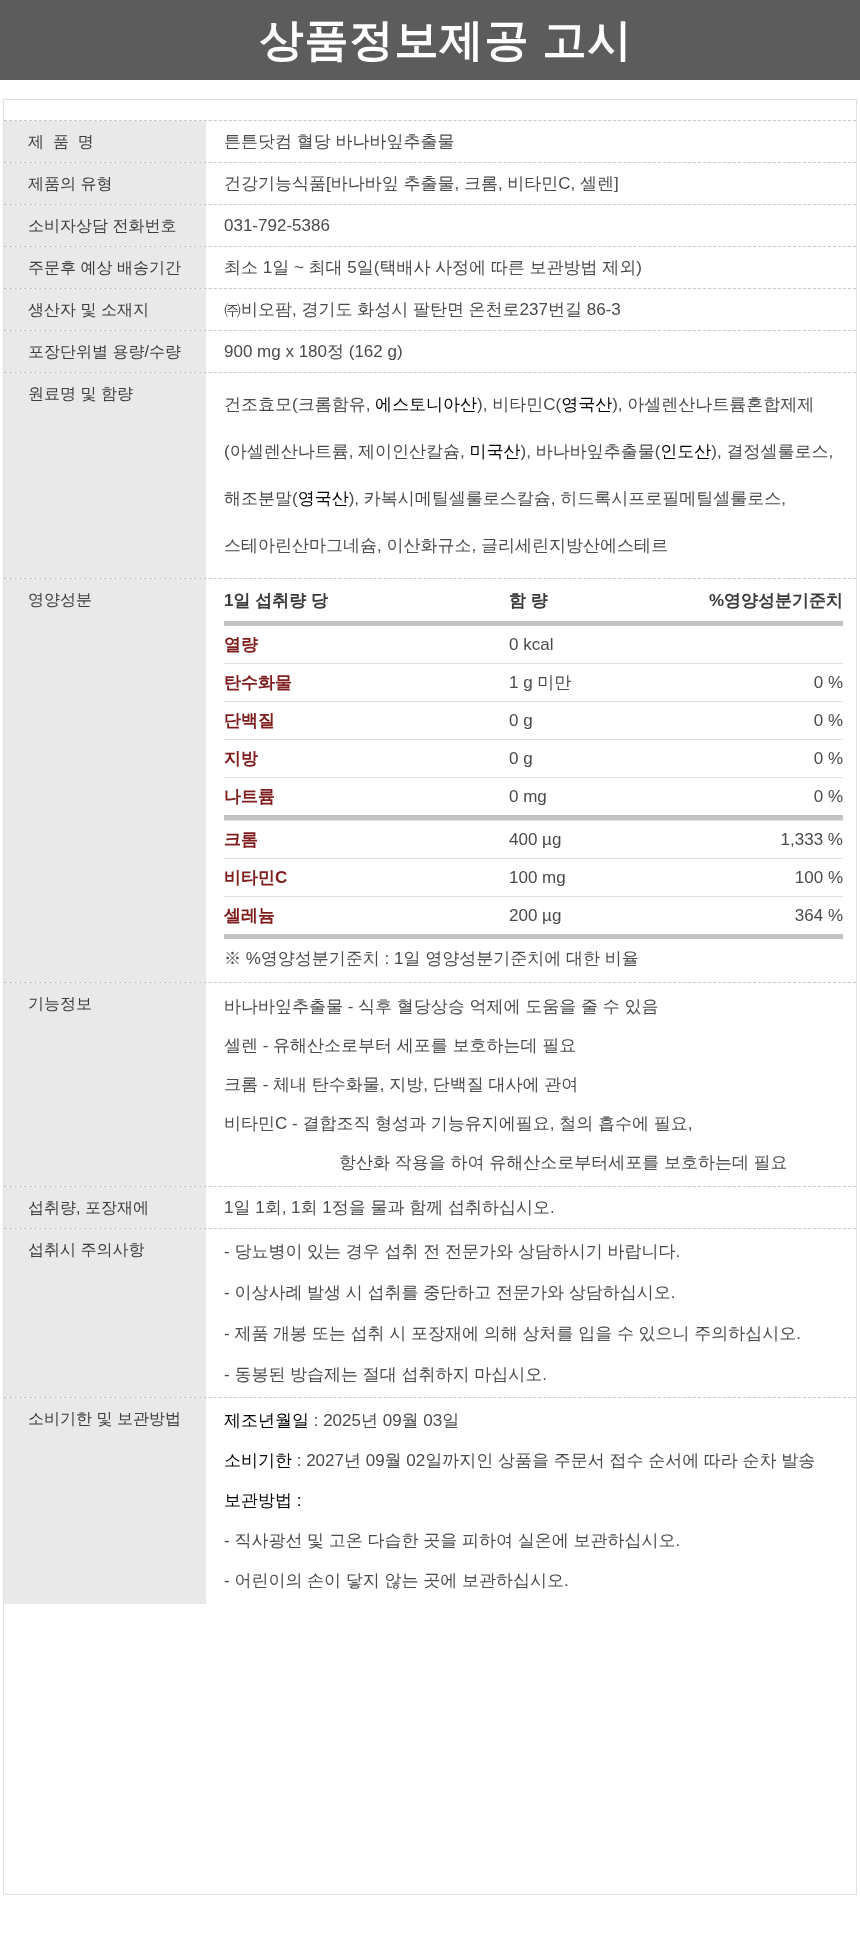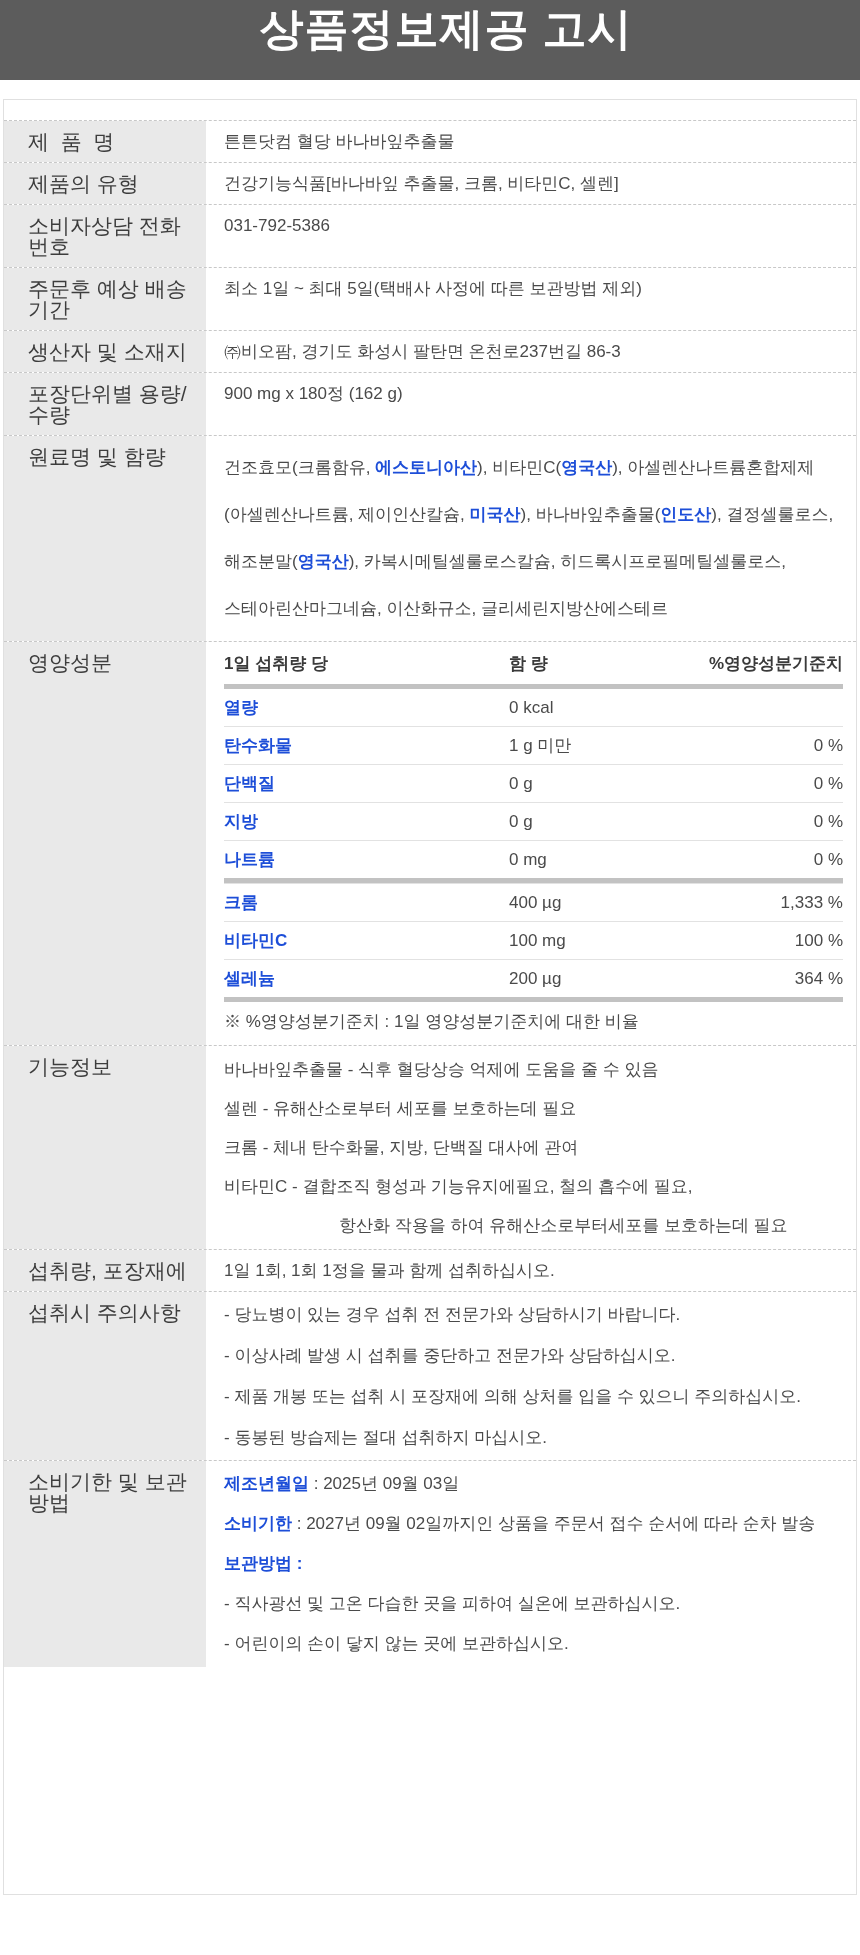--- a/index.html
+++ b/index.html
@@ -5,63 +5,63 @@
   html,body { margin:0; padding:0; }
   body {
     width:860px; height:1955px;
     background:#ffffff;
     font-family:"Liberation Sans", sans-serif;
     color:#4a4a4a;
     -webkit-font-smoothing:antialiased;
   }
   .titlebar {
     height:80px; background:#5c5c5c;
-    display:flex; align-items:flex-start; justify-content:center;padding-left:32px;
+    display:flex; align-items:center; justify-content:center;padding-left:32px;
   }
   .titlebar .title {
     color:#ffffff; font-size:44px; font-weight:bold; letter-spacing:1px;
   }
   .sheet {
     margin:19px 3px 0 3px;
     border:1px solid #e0e0e0;
     height:1796px; box-sizing:border-box;
     padding-top:20px;
     overflow:hidden;
     background:#ffffff;
   }
   .row { display:flex; border-top:1px dashed #c8c8c8; }
   .cell-label {
     width:202px; flex-shrink:0;
     background:#e9e9e9;
     box-sizing:border-box;
     padding:10px 6px 10px 24px;
-    font-size:21px; line-height:21px; color:#3d3d3d;
+    font-size:16px; line-height:21px; color:#3d3d3d;
     white-space:pre-wrap;
   }
   .cell-value {
     flex:1; box-sizing:border-box;
     padding:10px 14px 10px 18px;
     font-size:17px; line-height:21px; color:#4a4a4a;
   }
-  .b { font-weight:bold; color:#1d4ed8; }
+  .b { font-weight:normal; color:#000000; }
 
   
   .r-ingredients .cell-value { line-height:47px; padding-top:8px; padding-bottom:9px; }
   .r-function .cell-value { line-height:39px; padding-top:4px; padding-bottom:4px; }
   .r-function .ind { padding-left:115px; }
   .r-caution .cell-value { line-height:41px; padding-top:2px; padding-bottom:2px; }
   .r-storage .cell-value { line-height:40px; padding-top:3px; padding-bottom:3px; }
 
   
   .r-nutrition .cell-value { padding:4px 13px 6px 18px; }
   .nheader { display:flex; font-weight:bold; color:#3a3a3a; padding:7px 0 10px 0; }
   .nrow { display:flex; padding:8px 0; border-top:1px solid #e2e2e2; }
   .nrow.no-top { border-top:none; }
   .nc1 { width:285px; box-sizing:border-box; }
-  .nrow .nc1 { font-weight:bold; color:#1d4ed8; }
+  .nrow .nc1 { font-weight:bold; color:#7f1d1d; }
   .nc2 { flex:1; }
   .nc3 { width:170px; text-align:right; }
   .nbar { height:5px; background:#c2c2c2; }
   .nnote { padding:9px 0 7px 0; }
 </style>
 </head>
 <body>
 
 <div class="titlebar">
   <div class="title">상품정보제공 고시</div>

